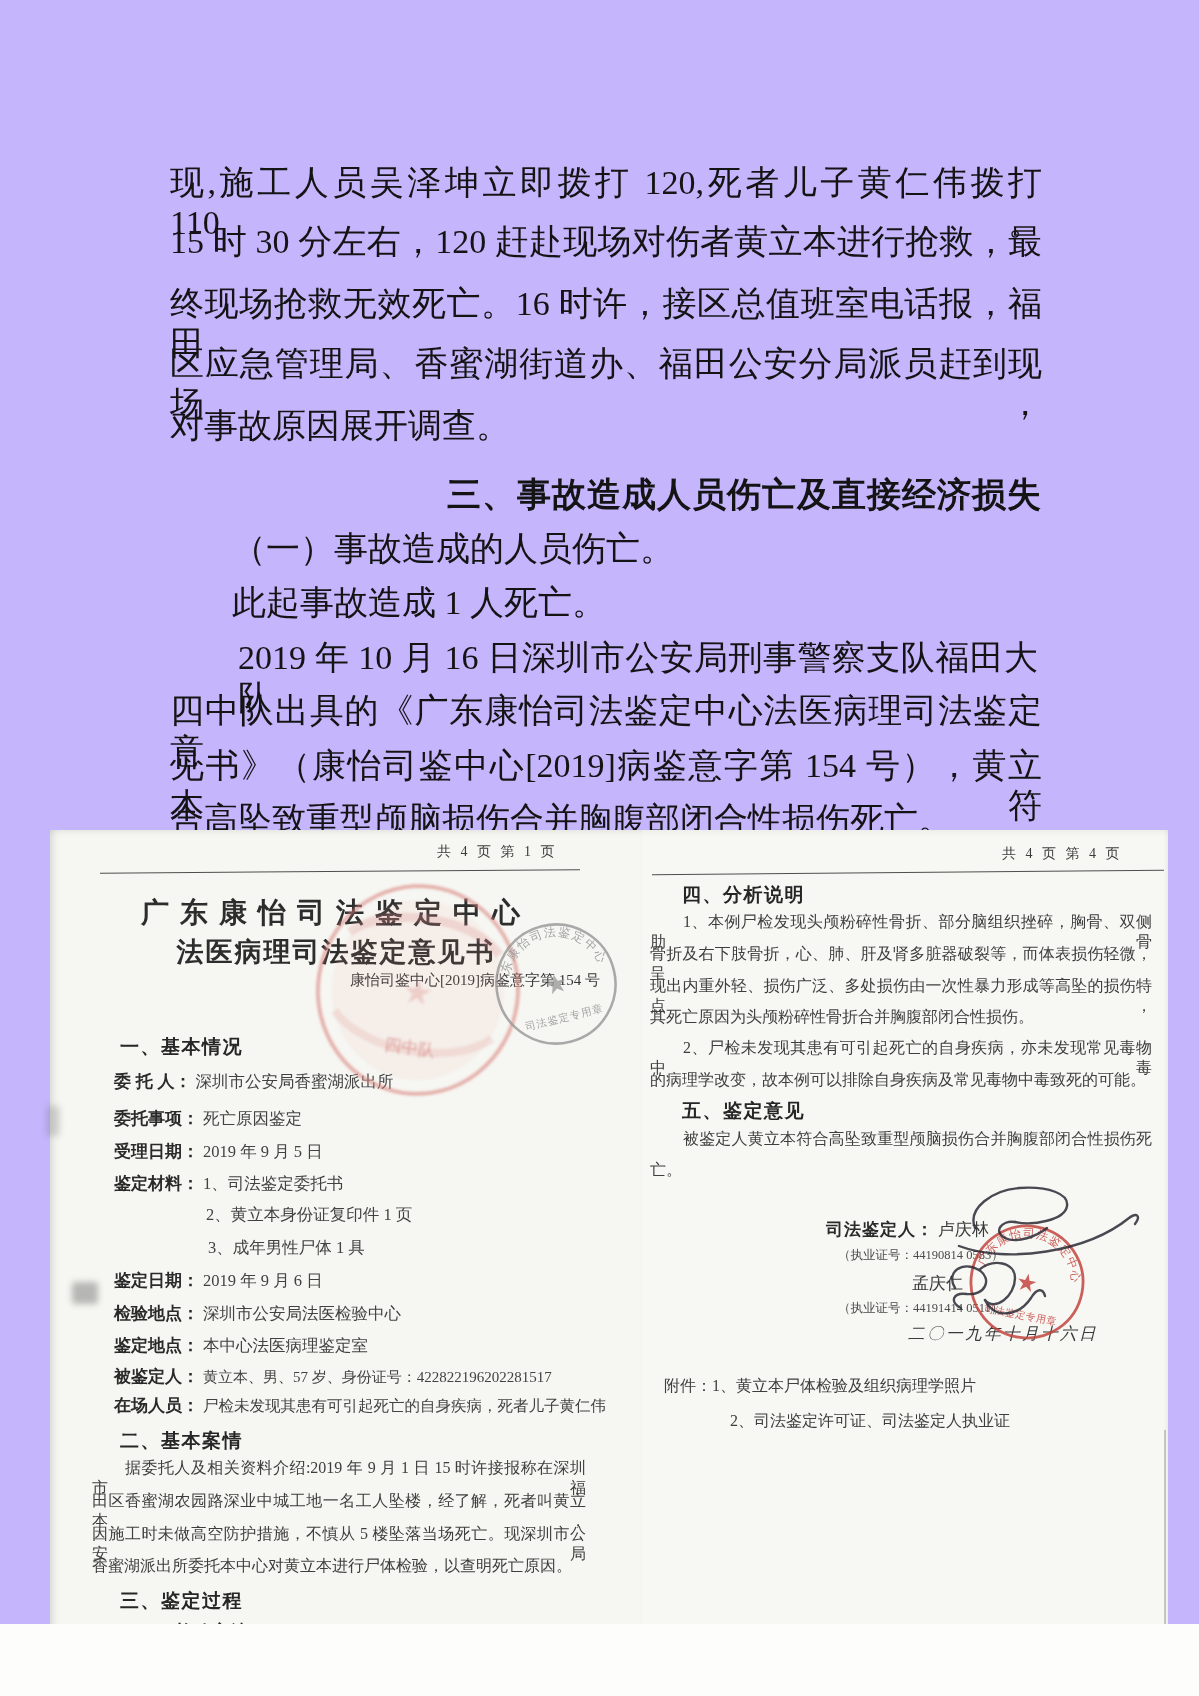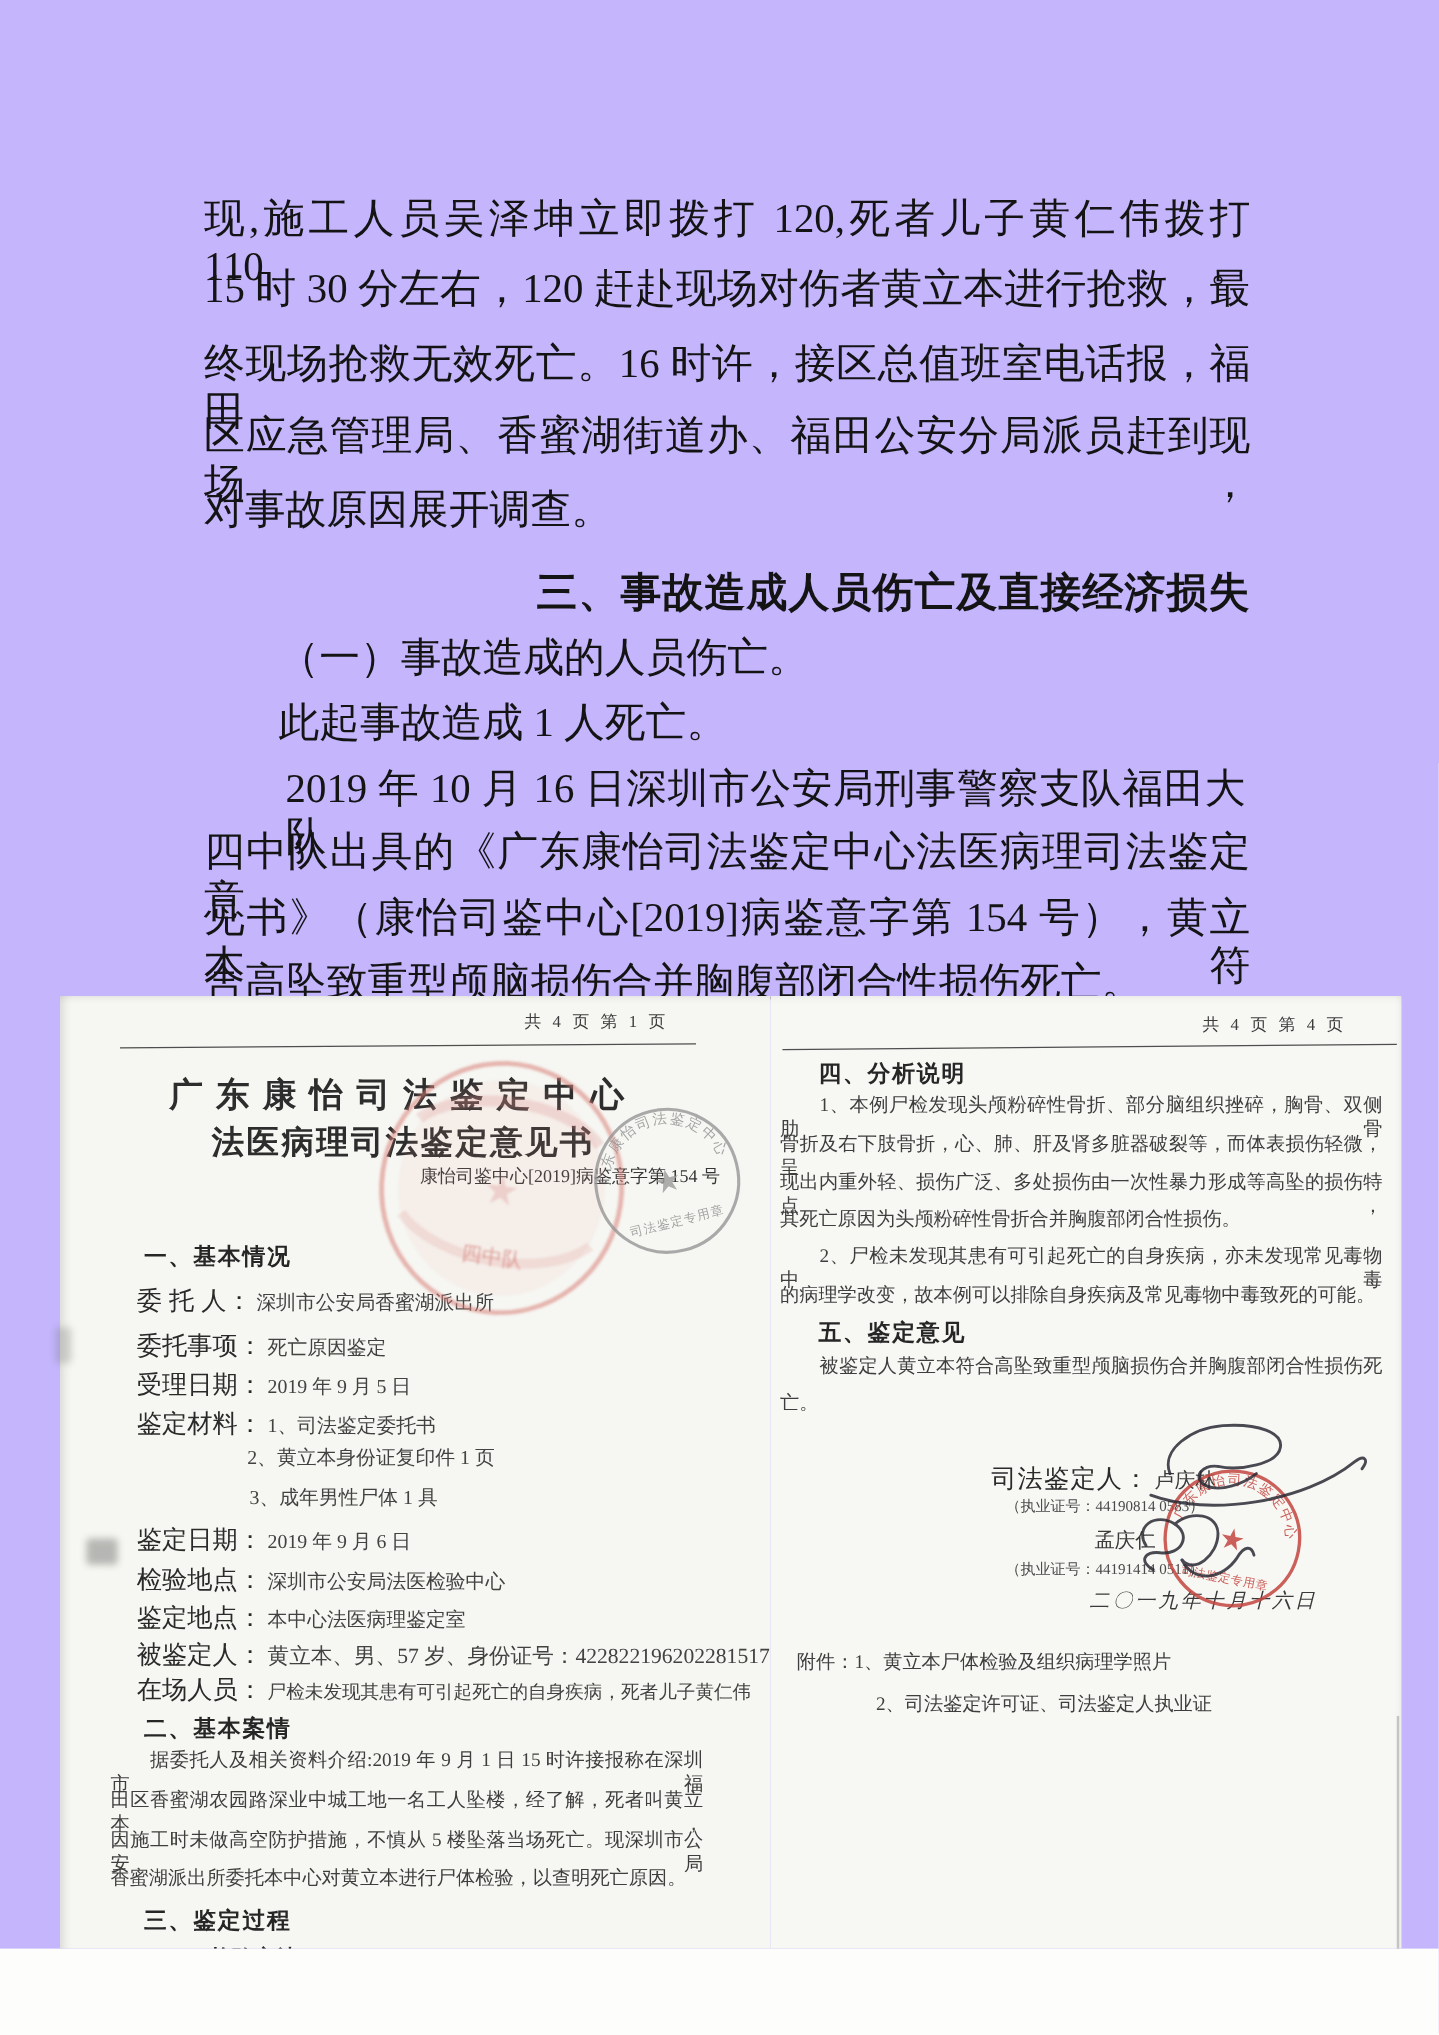--- a/index.html
+++ b/index.html
@@ -15,21 +15,21 @@
   .scan-page{position:absolute;top:830px;height:866px;background:#f6f6f2;}
   #page1{left:50px;width:592px;box-shadow:inset 7px 0 9px -5px rgba(0,0,0,.14), inset 0 6px 8px -6px rgba(0,0,0,.10);}
   #page4{left:642px;width:526px;background:#f7f7f4;box-shadow:inset -4px 0 7px -5px rgba(0,0,0,.12), inset 0 6px 8px -6px rgba(0,0,0,.08);}
   .p-ind{position:absolute;font-size:14px;color:#3c3c3c;letter-spacing:3px;white-space:nowrap;}
   .p-rule{position:absolute;height:0;border-top:1.6px solid #4e4e4e;}
   .s-head{position:absolute;font-family:"Liberation Sans","DejaVu Sans",sans-serif;font-weight:bold;
           font-size:19px;color:#262626;letter-spacing:1.5px;white-space:nowrap;}
   .s-body{position:absolute;font-size:16px;line-height:20px;color:#3e3e3e;white-space:nowrap;}
   .s-just{white-space:normal;text-align:justify;text-align-last:justify;text-justify:inter-character;}
   .f-row{position:absolute;white-space:nowrap;}
-  .f-label{font-family:"Liberation Sans","DejaVu Sans",sans-serif;font-weight:normal;font-size:21px;color:#2a2a2a;margin-top:48px;}
+  .f-label{font-family:"Liberation Sans","DejaVu Sans",sans-serif;font-weight:bold;font-size:17px;color:#2a2a2a;margin-top:48px;}
   .f-value{font-size:16.5px;color:#424242;}
   .doc-title{position:absolute;left:86px;width:400px;text-align:center;
              font-family:"Liberation Sans","DejaVu Sans",sans-serif;font-weight:bold;color:#2d2d2d;}
   .smudge{position:absolute;background:#6a6a6a;filter:blur(3px);opacity:.45;border-radius:3px;}
   .edge-line{position:absolute;width:1.5px;background:rgba(110,110,110,.35);}
   .stamp{position:absolute;pointer-events:none;}
 </style>
 </head>
 <body>
 
@@ -62,21 +62,21 @@
 
     <div class="f-row" style="left:64px;top:240px;"><span class="f-label">委 托 人：</span> <span class="f-value">深圳市公安局香蜜湖派出所</span></div>
     <div class="f-row" style="left:64px;top:277px;"><span class="f-label">委托事项：</span> <span class="f-value">死亡原因鉴定</span></div>
     <div class="f-row" style="left:64px;top:310px;"><span class="f-label">受理日期：</span> <span class="f-value">2019 年 9 月 5 日</span></div>
     <div class="f-row" style="left:64px;top:342px;"><span class="f-label">鉴定材料：</span> <span class="f-value">1、司法鉴定委托书</span></div>
     <div class="f-row" style="left:156px;top:374px;"><span class="f-value">2、黄立本身份证复印件 1 页</span></div>
     <div class="f-row" style="left:158px;top:407px;"><span class="f-value">3、成年男性尸体 1 具</span></div>
     <div class="f-row" style="left:64px;top:439px;"><span class="f-label">鉴定日期：</span> <span class="f-value">2019 年 9 月 6 日</span></div>
     <div class="f-row" style="left:64px;top:472px;"><span class="f-label">检验地点：</span> <span class="f-value">深圳市公安局法医检验中心</span></div>
     <div class="f-row" style="left:64px;top:504px;"><span class="f-label">鉴定地点：</span> <span class="f-value">本中心法医病理鉴定室</span></div>
-    <div class="f-row" style="left:64px;top:535px;"><span class="f-label">被鉴定人：</span> <span class="f-value" style="font-size:18px;">黄立本、男、57 岁、身份证号：422822196202281517</span></div>
+    <div class="f-row" style="left:64px;top:535px;"><span class="f-label">被鉴定人：</span> <span class="f-value" style="font-size:15px;">黄立本、男、57 岁、身份证号：422822196202281517</span></div>
     <div class="f-row" style="left:64px;top:564px;"><span class="f-label">在场人员：</span> <span class="f-value" style="font-size:15.5px;">尸检未发现其患有可引起死亡的自身疾病，死者儿子黄仁伟</span></div>
 
     <div class="s-head" style="left:70px;top:598px;">二、基本案情</div>
     <div class="s-body s-just" style="left:42px;top:628px;width:494px;text-indent:33px;">据委托人及相关资料介绍:2019 年 9 月 1 日 15 时许接报称在深圳市福</div>
     <div class="s-body s-just" style="left:42px;top:661px;width:494px;">田区香蜜湖农园路深业中城工地一名工人坠楼，经了解，死者叫黄立本，</div>
     <div class="s-body s-just" style="left:42px;top:694px;width:494px;">因施工时未做高空防护措施，不慎从 5 楼坠落当场死亡。现深圳市公安局</div>
     <div class="s-body" style="left:42px;top:726px;">香蜜湖派出所委托本中心对黄立本进行尸体检验，以查明死亡原因。</div>
 
     <div class="s-head" style="left:70px;top:758px;">三、鉴定过程</div>
     <div class="s-head" style="left:70px;top:790px;font-size:17px;">（一）检验方法</div>

